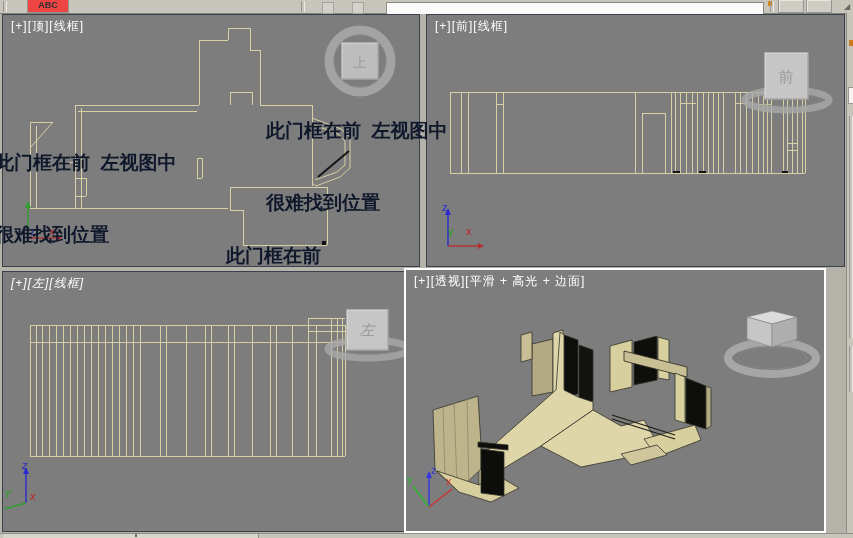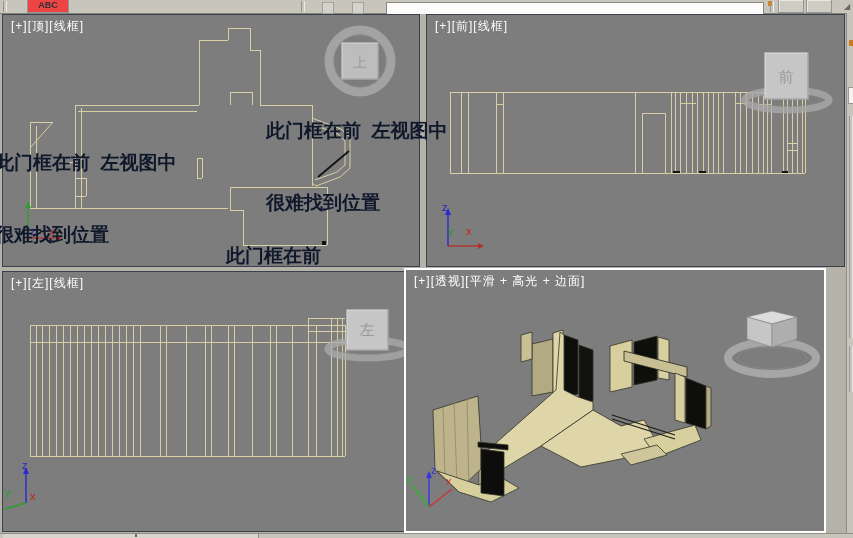--- a/index.html
+++ b/index.html
@@ -17,21 +17,21 @@
          border:1px solid #8a8882;border-bottom:none;}
   .mini-btn{position:absolute;top:0;width:24px;height:12px;background:#cfccc4;
             border:1px solid #96948e;border-top:none;box-shadow:inset 1px 1px 0 #e9e7e1;}
   .mini-ico{position:absolute;top:2px;width:10px;height:10px;border:1px solid #a5a39d;background:#d5d2ca;}
   .corner-glyph{position:absolute;left:844px;top:2px;font-size:8px;color:#6b6964;}
   .spark{position:absolute;left:768px;top:1px;width:4px;height:5px;background:#d2851e;}
   
   .viewport{position:absolute;background:#7d7d7d;border:1px solid #3a414b;box-sizing:border-box;z-index:1;}
   #vp-top{left:2px;top:14px;width:418px;height:253px;}
   #vp-front{left:426px;top:14px;width:419px;height:253px;padding-left:36px;}
-  #vp-left{left:2px;top:271px;width:418px;height:261px;}
+  #vp-left{left:2px;top:271px;width:418px;height:261px;font-style:italic;}
   #vp-persp{left:404px;top:268px;width:422px;height:265px;border:2px solid #ffffff;}
   .vp-label{position:absolute;left:8px;top:3px;font-size:12px;color:#ffffff;letter-spacing:1px;
             z-index:3;white-space:pre;cursor:default;}
   svg.canvas{position:absolute;left:0;top:0;}
   
   .ann{position:absolute;z-index:6;color:#0f172a;font-weight:bold;font-size:19px;line-height:24px;
        white-space:pre;pointer-events:none;}
   
   .rightpanel{position:absolute;left:846px;top:13px;width:7px;height:520px;background:#c8c5bd;
               border-left:1px solid #8f8d87;z-index:2;}

